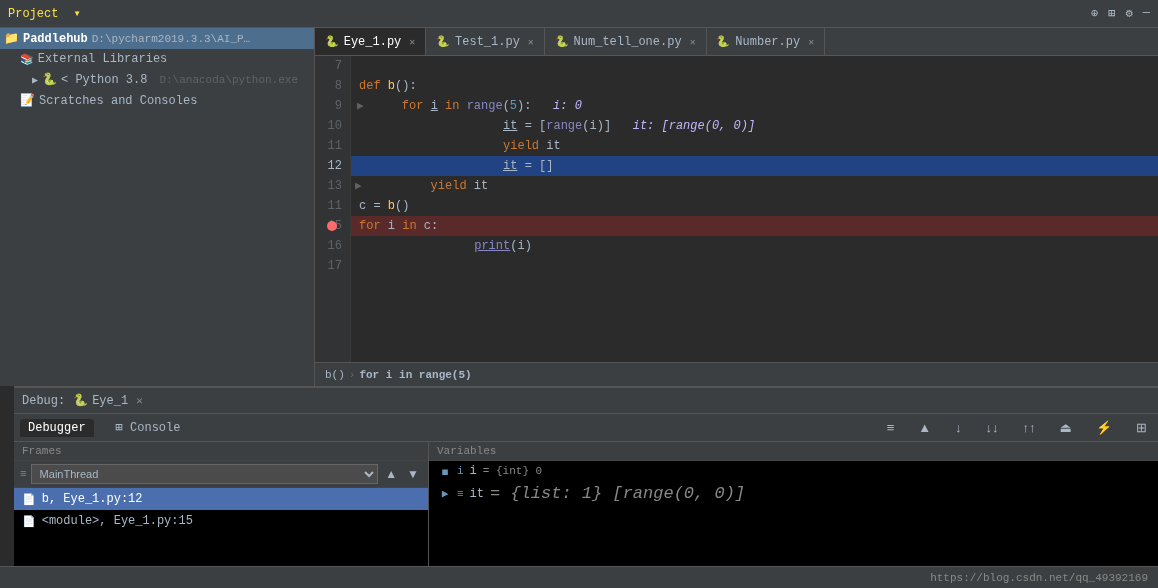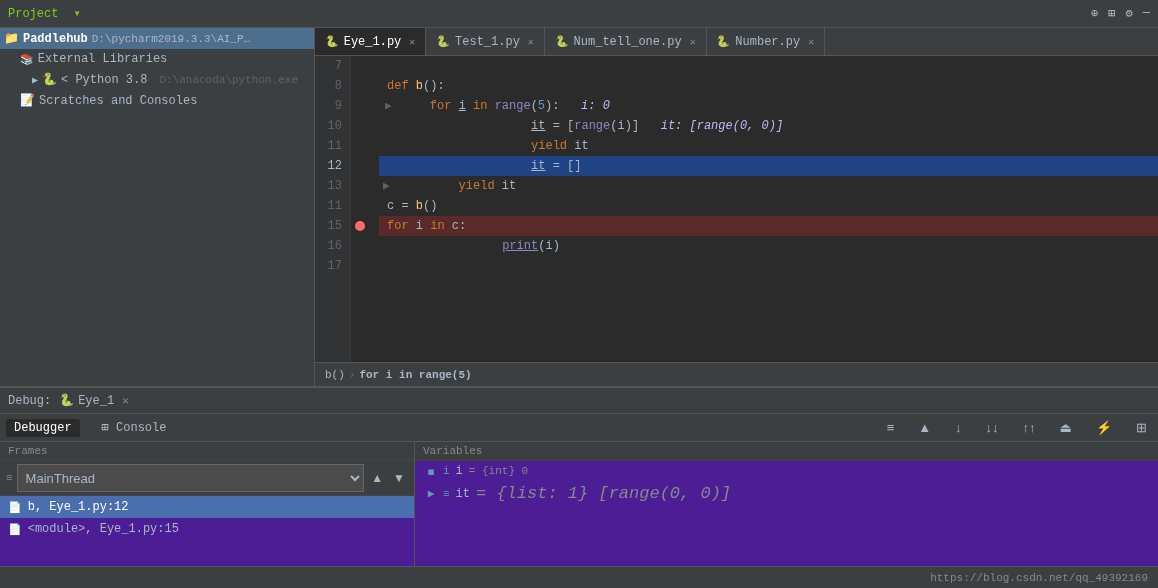--- a/index.html
+++ b/index.html
@@ -20,21 +20,21 @@
       background: #3c3f41;
       height: 28px;
       display: flex;
       align-items: center;
       padding: 0 8px;
       gap: 8px;
       border-bottom: 1px solid #555;
       flex-shrink: 0;
     }
     .project-label {
-      color: #84cc16;
+      color: #fde047;
       font-size: 12px;
       display: flex;
       align-items: center;
       gap: 15px;
       font-family: Liberation Mono, monospace;
     }
     .top-bar-icons {
       margin-left: auto;
       display: flex;
       gap: 10px;
@@ -145,21 +145,20 @@
       min-width: 36px;
       flex-shrink: 0;
       border-right: 1px solid #3a3a3a;
     }
     .line-number { height: 20px; display: block; }
 
     .code-lines {
       flex: 1;
       font-size: 12px;
       line-height: 20px;
-      margin-left: 28px;
     }
     .code-line {
       height: 20px;
       padding-left: 8px;
       display: flex;
       align-items: center;
       white-space: pre;
       position: relative;
     }
     .code-line.highlighted { background: #214283; }
@@ -185,25 +184,26 @@
       color: #888;
       border-top: 1px solid #555;
       gap: 4px;
       flex-shrink: 0;
     }
     .breadcrumb-sep { color: #666; }
 
     
     .debug-panel {
       height: 180px;
-      background: #4c1d95;
+      background: #000000;
       border-top: 2px solid #555;
       display: flex;
       flex-direction: column;
       flex-shrink: 0;
+      margin-left: 14px;
     }
     .debug-header {
       display: flex;
       align-items: center;
       padding: 3px 8px;
       background: #3c3f41;
       border-bottom: 1px solid #555;
       gap: 8px;
       height: 26px;
       flex-shrink: 0;
@@ -272,23 +272,23 @@
       border-bottom: 1px solid #444;
       display: flex;
       align-items: center;
       gap: 6px;
     }
     .thread-select {
       flex: 1;
       background: #4b4b4b;
       border: 1px solid #666;
       color: #a9b7c6;
-      font-size: 13px;
+      font-size: 11px;
       padding: 1px 4px;
-      height: 28px;
+      height: 20px;
     }
     .nav-btn {
       background: none;
       border: none;
       color: #a9b7c6;
       cursor: pointer;
       font-size: 12px;
       padding: 0 3px;
     }
     .frame-item {

